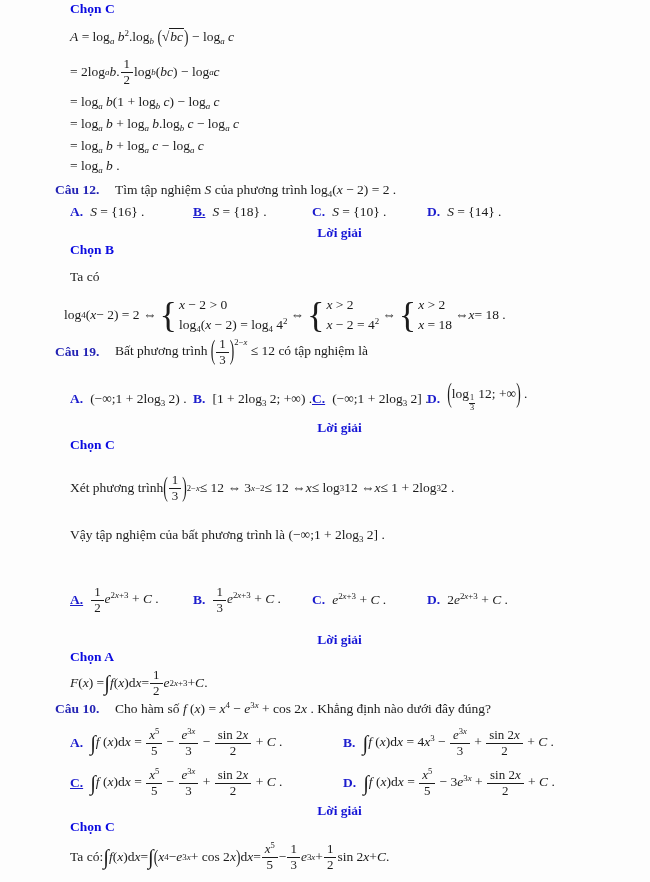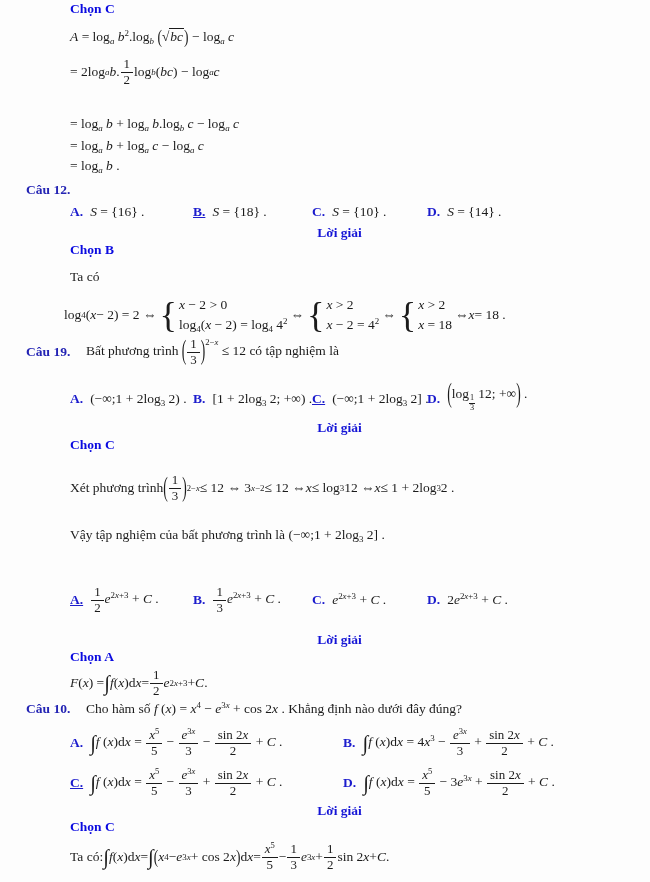--- a/index.html
+++ b/index.html
@@ -19,47 +19,49 @@
   .bp2{display:inline-block;transform:scaleY(2.05);transform-origin:55% 52%;vertical-align:-0.02em;font-weight:300;}
   .sqrt{white-space:nowrap;}
   .rad{border-top:1.2px solid currentColor;padding:0 1px;}
   .in{font-size:1.55em;line-height:0;vertical-align:-0.18em;}
   .cases{display:inline-flex;align-items:center;vertical-align:middle;margin:0 3px;}
   .cases .br{font-size:2.7em;line-height:0;font-weight:200;margin-right:2px;}
   .cases .cr{display:flex;flex-direction:column;row-gap:4px;align-items:flex-start;line-height:1.15;}
   .chon{font-weight:bold;color:#0b0be0;}
   .loigiai{position:absolute;left:0;width:650px;text-align:center;padding-left:29px;box-sizing:border-box;
            font-weight:bold;color:#1414d6;}
-  .qrow{position:absolute;left:16px;width:533px;display:flex;align-items:center;}
+  .qrow{position:absolute;left:0;width:533px;display:flex;align-items:center;padding-left:45px;}
   .qlabel{flex:none;width:60px;margin-left:10px;font-weight:bold;color:#2424b4;}
   .qtext{flex:1;}
   .optrow{position:absolute;left:0;width:650px;}
   .opt{position:absolute;top:0;height:100%;display:inline-flex;align-items:center;white-space:nowrap;}
   .olab{font-weight:bold;color:#1c1ccd;margin-right:7px;}
   .olab u{text-decoration:underline;}
   .frow{display:flex;align-items:center;}
   .plain{color:#1b1b1b;}
 </style>
 </head>
 <body>
 
 <div class="page">
 
   <div class="abs chon" style="top:1px">Chọn C</div>
   <div class="abs math" style="top:29px"><i>A</i> = log<sub><i>a</i></sub> <i>b</i><sup>2</sup>.log<sub><i>b</i></sub> <span class="bp">(</span><span class="sqrt">√<span class="rad"><i>bc</i></span></span><span class="bp">)</span> − log<sub><i>a</i></sub> <i>c</i></div>
   <div class="abs math frow" style="top:53px;height:38px">= 2log<sub><i>a</i></sub> <i>b</i>.<span class="frac">
         <span class="n">1</span>
         <span class="d">2</span>
       </span>log<sub><i>b</i></sub> (<i>bc</i>) − log<sub><i>a</i></sub> <i>c</i></div>
+  <div class="abs math" style="top:94px">= log<sub><i>a</i></sub> <i>b</i>(1 + log<sub><i>b</i></sub> <i>c</i>) − log<sub><i>a</i></sub> <i>c</i></div>
   <div class="abs math" style="top:116px">= log<sub><i>a</i></sub> <i>b</i> + log<sub><i>a</i></sub> <i>b</i>.log<sub><i>b</i></sub> <i>c</i> − log<sub><i>a</i></sub> <i>c</i></div>
   <div class="abs math" style="top:138px">= log<sub><i>a</i></sub> <i>b</i> + log<sub><i>a</i></sub> <i>c</i> − log<sub><i>a</i></sub> <i>c</i></div>
   <div class="abs math" style="top:158px">= log<sub><i>a</i></sub> <i>b</i> .</div>
 
   <div class="qrow" style="top:182px">
     <b class="qlabel">Câu 12.</b>
+    <span class="qtext math">Tìm tập nghiệm <i>S</i> của phương trình log<sub>4</sub>(<i>x</i> − 2) = 2 .</span>
   </div>
   <div class="optrow" style="top:202px;height:20px">
     <span class="opt" style="left:70px">
         <b class="olab">A.</b>
         <span class="math"><i>S</i> = {16} .</span>
       </span>
     <span class="opt" style="left:193px">
         <b class="olab"><u>B.</u></b>
         <span class="math"><i>S</i> = {18} .</span>
       </span>

